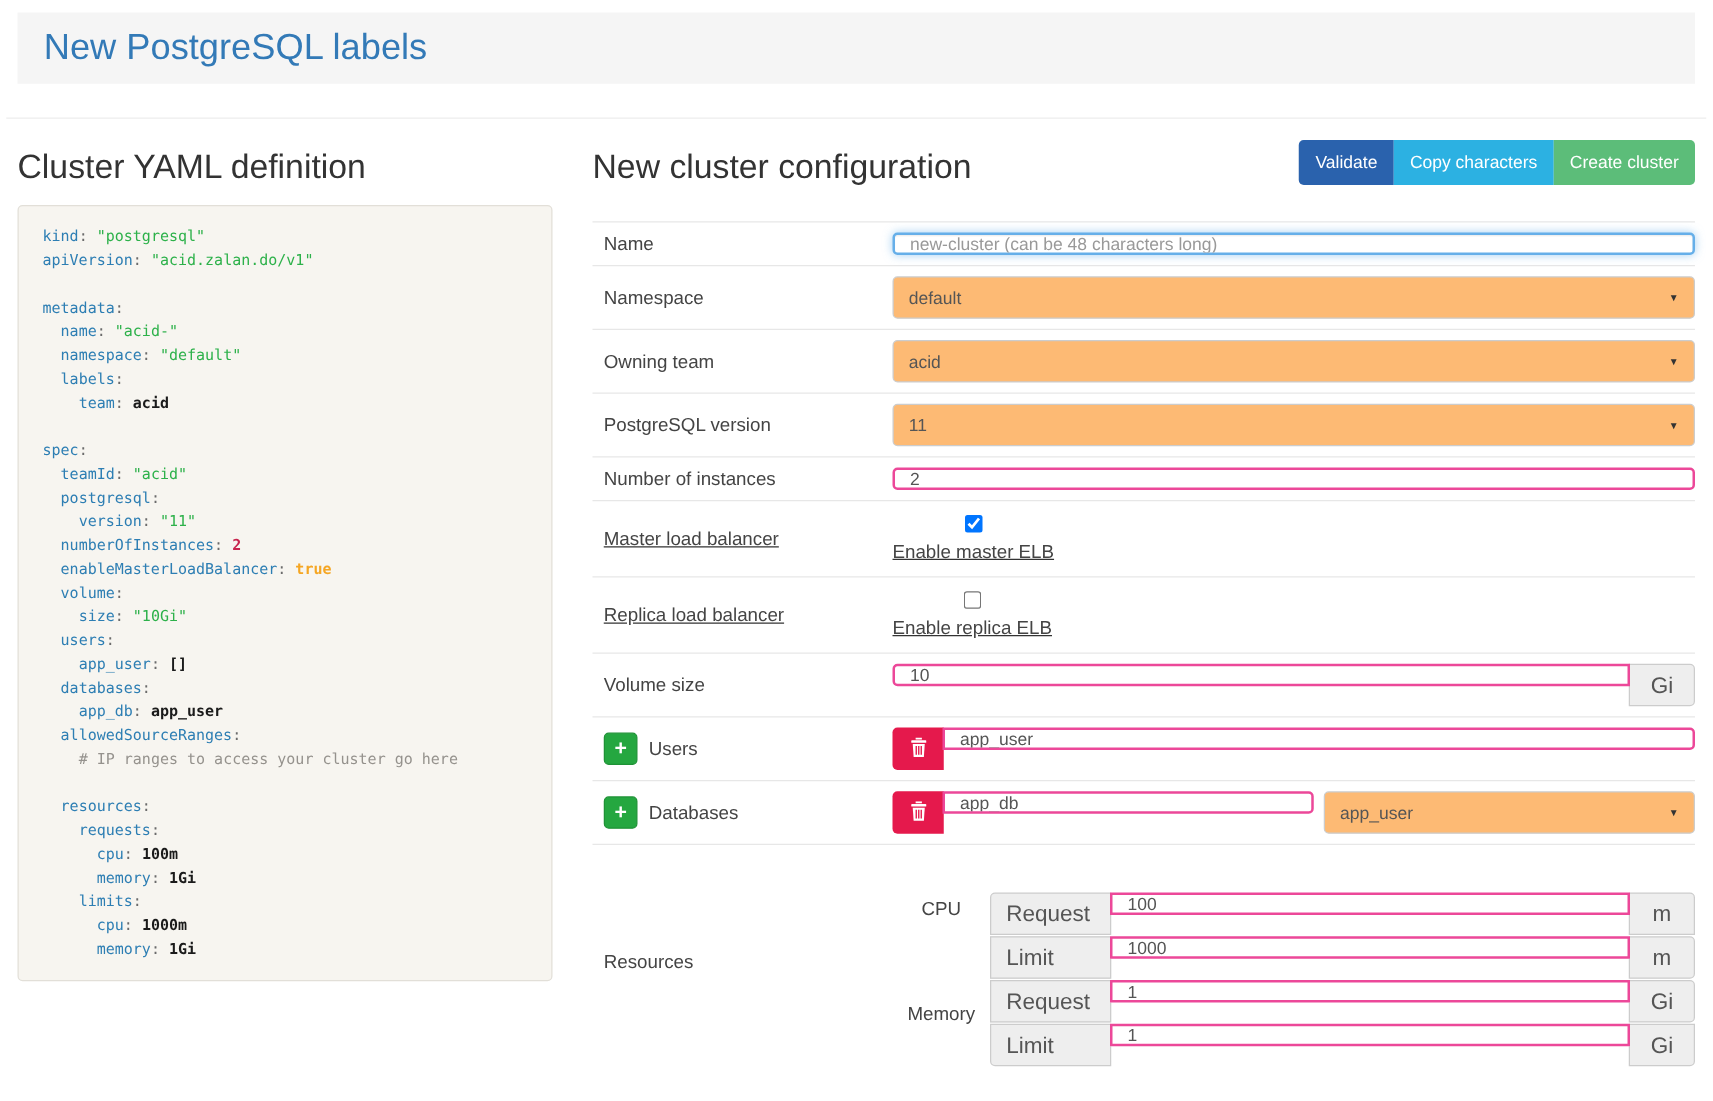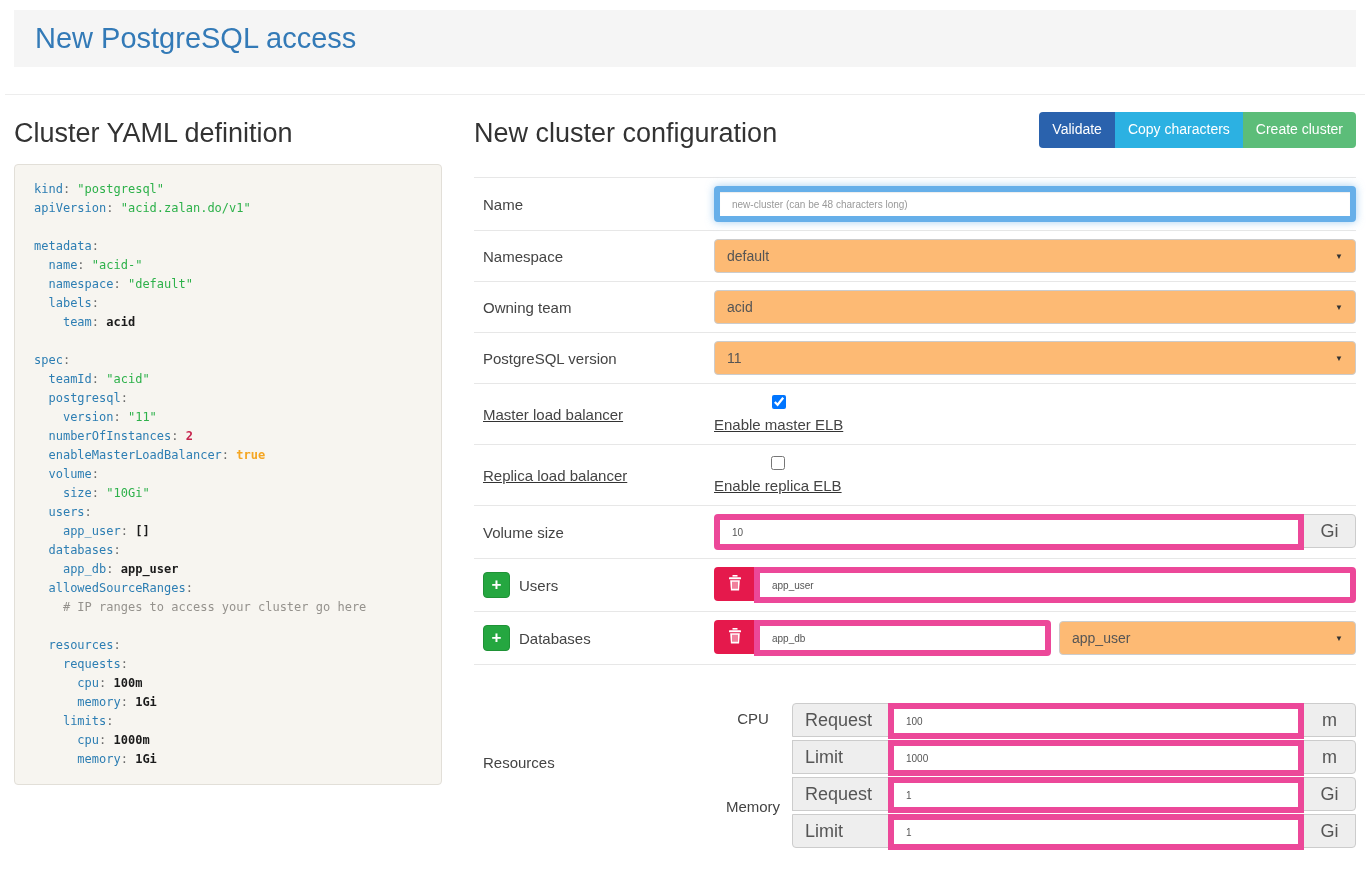--- a/index.html
+++ b/index.html
@@ -40,22 +40,22 @@
   .btn-create { background: #5cbd79; border-radius: 0 4px 4px 0; }
 
   
   .form { border-top: 1px solid #e7e7e7; margin-top: 13px; }
   .frow { display: flex; align-items: center; border-bottom: 1px solid #e7e7e7; padding: 8px 0; }
   .frow.checkbox-row { padding: 11px 0; text-decoration: underline; }
   .frow.last { border-bottom: none; }
   .flabel { width: 240px; flex-shrink: 0; padding-left: 9px; font-size: 15px; color: #444; }
   .fcontrol { flex: 1; min-width: 0; display: flex; align-items: center; }
 
-  input.text-input { width: 100%; height: 36px; padding: 6px 12px; font-size: 10px; color: #555;
-    border: 6px solid #ec4899; border-radius: 4px; font-family: inherit; background: #fff; outline: none; }
+  input.text-input { width: 100%; height: 18px; padding: 6px 12px; font-size: 14px; color: #555;
+    border: 2px solid #ec4899; border-radius: 4px; font-family: inherit; background: #fff; outline: none; }
   input.text-input::placeholder { color: #999; opacity: 1; }
   input.focused { border-color: #66afe9;
     box-shadow: inset 0 1px 1px rgba(0,0,0,.075), 0 0 8px rgba(102,175,233,.6); }
 
   .select { height: 34px; border: 1px solid #ccc; border-radius: 4px; background: #fdba74;
     display: flex; align-items: center; justify-content: space-between; padding: 6px 12px;
     font-size: 14px; color: #555; width: 100%; cursor: pointer; }
   .select .caret { font-size: 8px; color: #333; margin-left: 8px; flex-shrink: 0; }
 
   .static-value { font-size: 15px; color: #333; }
@@ -92,21 +92,21 @@
   .res-rows .igroup input.text-input { border-radius: 0; }
   .r-first .left-addon { border-top-left-radius: 4px; }
   .r-first .unit { border-radius: 0 4px 0 0; }
   .r-last .left-addon { border-bottom-left-radius: 4px; }
   .r-last .unit { border-radius: 0 0 4px 0; }
 </style>
 </head>
 <body>
 
 <div class="topbar">
-  <h1>New PostgreSQL access</h1>
+  <h1>New PostgreSQL labels</h1>
 </div>
 <hr class="top-rule">
 
 <div class="main">
 
   <div class="col-left">
     <h2 class="section-heading">Cluster YAML definition</h2>
     <div class="yaml-panel"><div class="yline"><span class="y-k">kind</span><span class="y-p">: </span><span class="y-s">"postgresql"</span></div><div class="yline"><span class="y-k">apiVersion</span><span class="y-p">: </span><span class="y-s">"acid.zalan.do/v1"</span></div><div class="yline">&nbsp;</div><div class="yline"><span class="y-k">metadata</span><span class="y-p">:</span></div><div class="yline"><span class="y-p">  </span><span class="y-k">name</span><span class="y-p">: </span><span class="y-s">"acid-"</span></div><div class="yline"><span class="y-p">  </span><span class="y-k">namespace</span><span class="y-p">: </span><span class="y-s">"default"</span></div><div class="yline"><span class="y-p">  </span><span class="y-k">labels</span><span class="y-p">:</span></div><div class="yline"><span class="y-p">    </span><span class="y-k">team</span><span class="y-p">: </span><span class="y-v">acid</span></div><div class="yline">&nbsp;</div><div class="yline"><span class="y-k">spec</span><span class="y-p">:</span></div><div class="yline"><span class="y-p">  </span><span class="y-k">teamId</span><span class="y-p">: </span><span class="y-s">"acid"</span></div><div class="yline"><span class="y-p">  </span><span class="y-k">postgresql</span><span class="y-p">:</span></div><div class="yline"><span class="y-p">    </span><span class="y-k">version</span><span class="y-p">: </span><span class="y-s">"11"</span></div><div class="yline"><span class="y-p">  </span><span class="y-k">numberOfInstances</span><span class="y-p">: </span><span class="y-n">2</span></div><div class="yline"><span class="y-p">  </span><span class="y-k">enableMasterLoadBalancer</span><span class="y-p">: </span><span class="y-b">true</span></div><div class="yline"><span class="y-p">  </span><span class="y-k">volume</span><span class="y-p">:</span></div><div class="yline"><span class="y-p">    </span><span class="y-k">size</span><span class="y-p">: </span><span class="y-s">"10Gi"</span></div><div class="yline"><span class="y-p">  </span><span class="y-k">users</span><span class="y-p">:</span></div><div class="yline"><span class="y-p">    </span><span class="y-k">app_user</span><span class="y-p">: </span><span class="y-v">[]</span></div><div class="yline"><span class="y-p">  </span><span class="y-k">databases</span><span class="y-p">:</span></div><div class="yline"><span class="y-p">    </span><span class="y-k">app_db</span><span class="y-p">: </span><span class="y-v">app_user</span></div><div class="yline"><span class="y-p">  </span><span class="y-k">allowedSourceRanges</span><span class="y-p">:</span></div><div class="yline"><span class="y-p">    </span><span class="y-c"># IP ranges to access your cluster go here</span></div><div class="yline">&nbsp;</div><div class="yline"><span class="y-p">  </span><span class="y-k">resources</span><span class="y-p">:</span></div><div class="yline"><span class="y-p">    </span><span class="y-k">requests</span><span class="y-p">:</span></div><div class="yline"><span class="y-p">      </span><span class="y-k">cpu</span><span class="y-p">: </span><span class="y-v">100m</span></div><div class="yline"><span class="y-p">      </span><span class="y-k">memory</span><span class="y-p">: </span><span class="y-v">1Gi</span></div><div class="yline"><span class="y-p">    </span><span class="y-k">limits</span><span class="y-p">:</span></div><div class="yline"><span class="y-p">      </span><span class="y-k">cpu</span><span class="y-p">: </span><span class="y-v">1000m</span></div><div class="yline"><span class="y-p">      </span><span class="y-k">memory</span><span class="y-p">: </span><span class="y-v">1Gi</span></div></div>
   </div>
 
@@ -153,20 +153,26 @@
         <div class="flabel">PostgreSQL version</div>
         <div class="fcontrol">
           <div class="select">
             <span>11</span>
             <span class="caret">▼</span>
           </div>
         </div>
       </div>
 
 
+      <div class="frow">
+        <div class="flabel">Number of instances</div>
+        <div class="fcontrol">
+          <input class="text-input" value="2" style="">
+        </div>
+      </div>
 
       <div class="frow checkbox-row">
         <div class="flabel">Master load balancer</div>
         <div class="fcontrol">
           <label class="cb-wrap">
             <input type="checkbox" checked="" style="">
             <span>Enable master ELB</span>
           </label>
         </div>
       </div>

